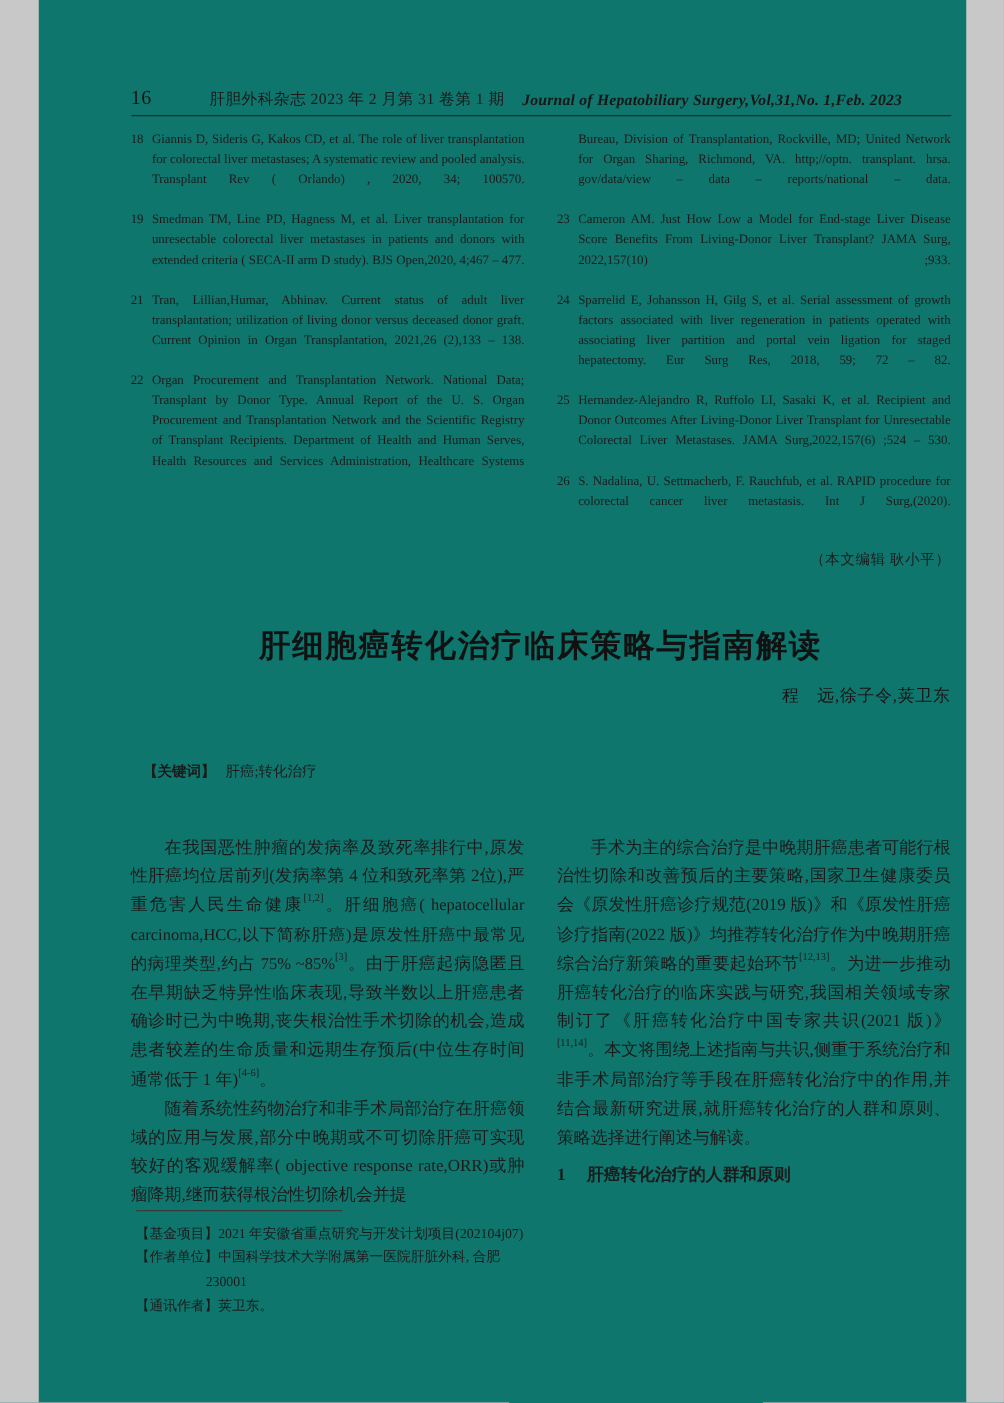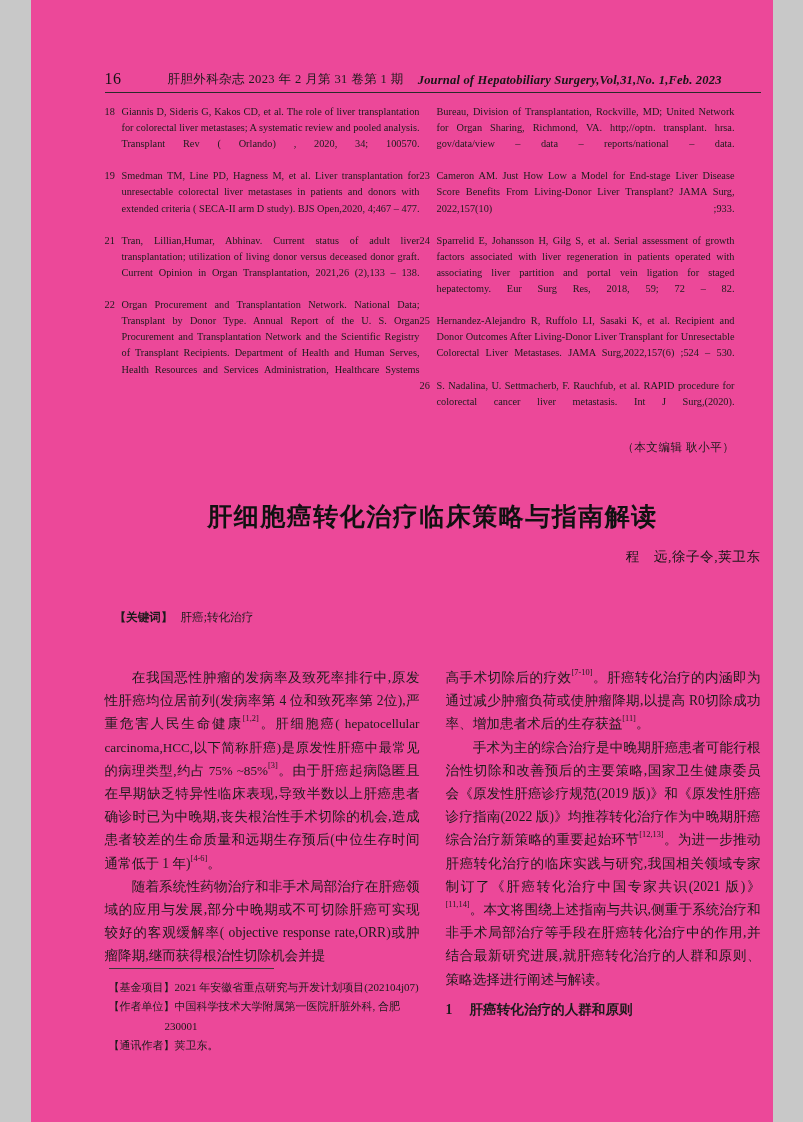--- a/index.html
+++ b/index.html
@@ -4,21 +4,21 @@
 <style>
   html, body {
     margin: 0;
     padding: 0;
     background: #c8c8c8;
   }
   .page {
     position: relative;
     width: 742px;
     height: 1122px;
-    background: #ec4899;
+    background: #0f766e;
     margin: 0 auto;
     overflow: hidden;
     font-family: "Liberation Serif", "DejaVu Serif", serif;
     color: #1b1b1b;
   }
 
   
   .runhead {
     position: absolute;
     left: 74px;
@@ -58,20 +58,21 @@
     background: #2a2a2a;
   }
 
   
   .refs {
     position: absolute;
     top: 104px;
     width: 656px;
     left: 74px;
     display: flex;
+    gap: 26px;
   }
   .refcol {
     width: 315px;
   }
   .ref {
     display: flex;
     font-size: 10.3px;
     line-height: 16.1px;
     margin-bottom: 0px;
     text-align: justify;
@@ -284,21 +285,20 @@
   </div>
 
   <div class="body">
 
     <div class="bodycol">
       <p class="ind"><span>在我国恶性肿瘤的发病率及致死率排行中,原发性肝癌均位居前列(发病率第 4 位和致死率第 2位),严重危害人民生命健康</span><sup>[1,2]</sup><span class="latin">。肝细胞癌( hepatocellular carcinoma,HCC,以下简称肝癌)是原发性肝癌中最常见的病理类型,约占 75% ~85%</span><sup>[3]</sup><span>。由于肝癌起病隐匿且在早期缺乏特异性临床表现,导致半数以上肝癌患者确诊时已为中晚期,丧失根治性手术切除的机会,造成患者较差的生命质量和远期生存预后(中位生存时间通常低于 1 年)</span><sup>[4-6]</sup><span>。</span></p>
       <p class="ind">随着系统性药物治疗和非手术局部治疗在肝癌领域的应用与发展,部分中晚期或不可切除肝癌可实现较好的客观缓解率( objective response rate,ORR)或肿瘤降期,继而获得根治性切除机会并提</p>
     </div>
 
     <div class="bodycol">
-      <p><span>高手术切除后的疗效</span><sup>[7-10]</sup><span>。肝癌转化治疗的内涵即为通过减少肿瘤负荷或使肿瘤降期,以提高 R0切除成功率、增加患者术后的生存获益</span><sup>[11]</sup><span>。</span></p>
       <p class="ind"><span>手术为主的综合治疗是中晚期肝癌患者可能行根治性切除和改善预后的主要策略,国家卫生健康委员会《原发性肝癌诊疗规范(2019 版)》和《原发性肝癌诊疗指南(2022 版)》均推荐转化治疗作为中晚期肝癌综合治疗新策略的重要起始环节</span><sup>[12,13]</sup><span>。为进一步推动肝癌转化治疗的临床实践与研究,我国相关领域专家制订了《肝癌转化治疗中国专家共识(2021 版)》</span><sup>[11,14]</sup><span>。本文将围绕上述指南与共识,侧重于系统治疗和非手术局部治疗等手段在肝癌转化治疗中的作用,并结合最新研究进展,就肝癌转化治疗的人群和原则、策略选择进行阐述与解读。</span></p>
       <p class="secthead"><span class="secnum">1</span><span>肝癌转化治疗的人群和原则</span></p>
     </div>
 
   </div>
 
   <div class="fnrule"></div>
   <div class="footnotes">
     <span class="fn"><span>【基金项目】</span><span>2021 年安徽省重点研究与开发计划项目(202104j07)</span></span>
     <span class="fn"><span>【作者单位】</span><span>中国科学技术大学附属第一医院肝脏外科, 合肥</span></span>

